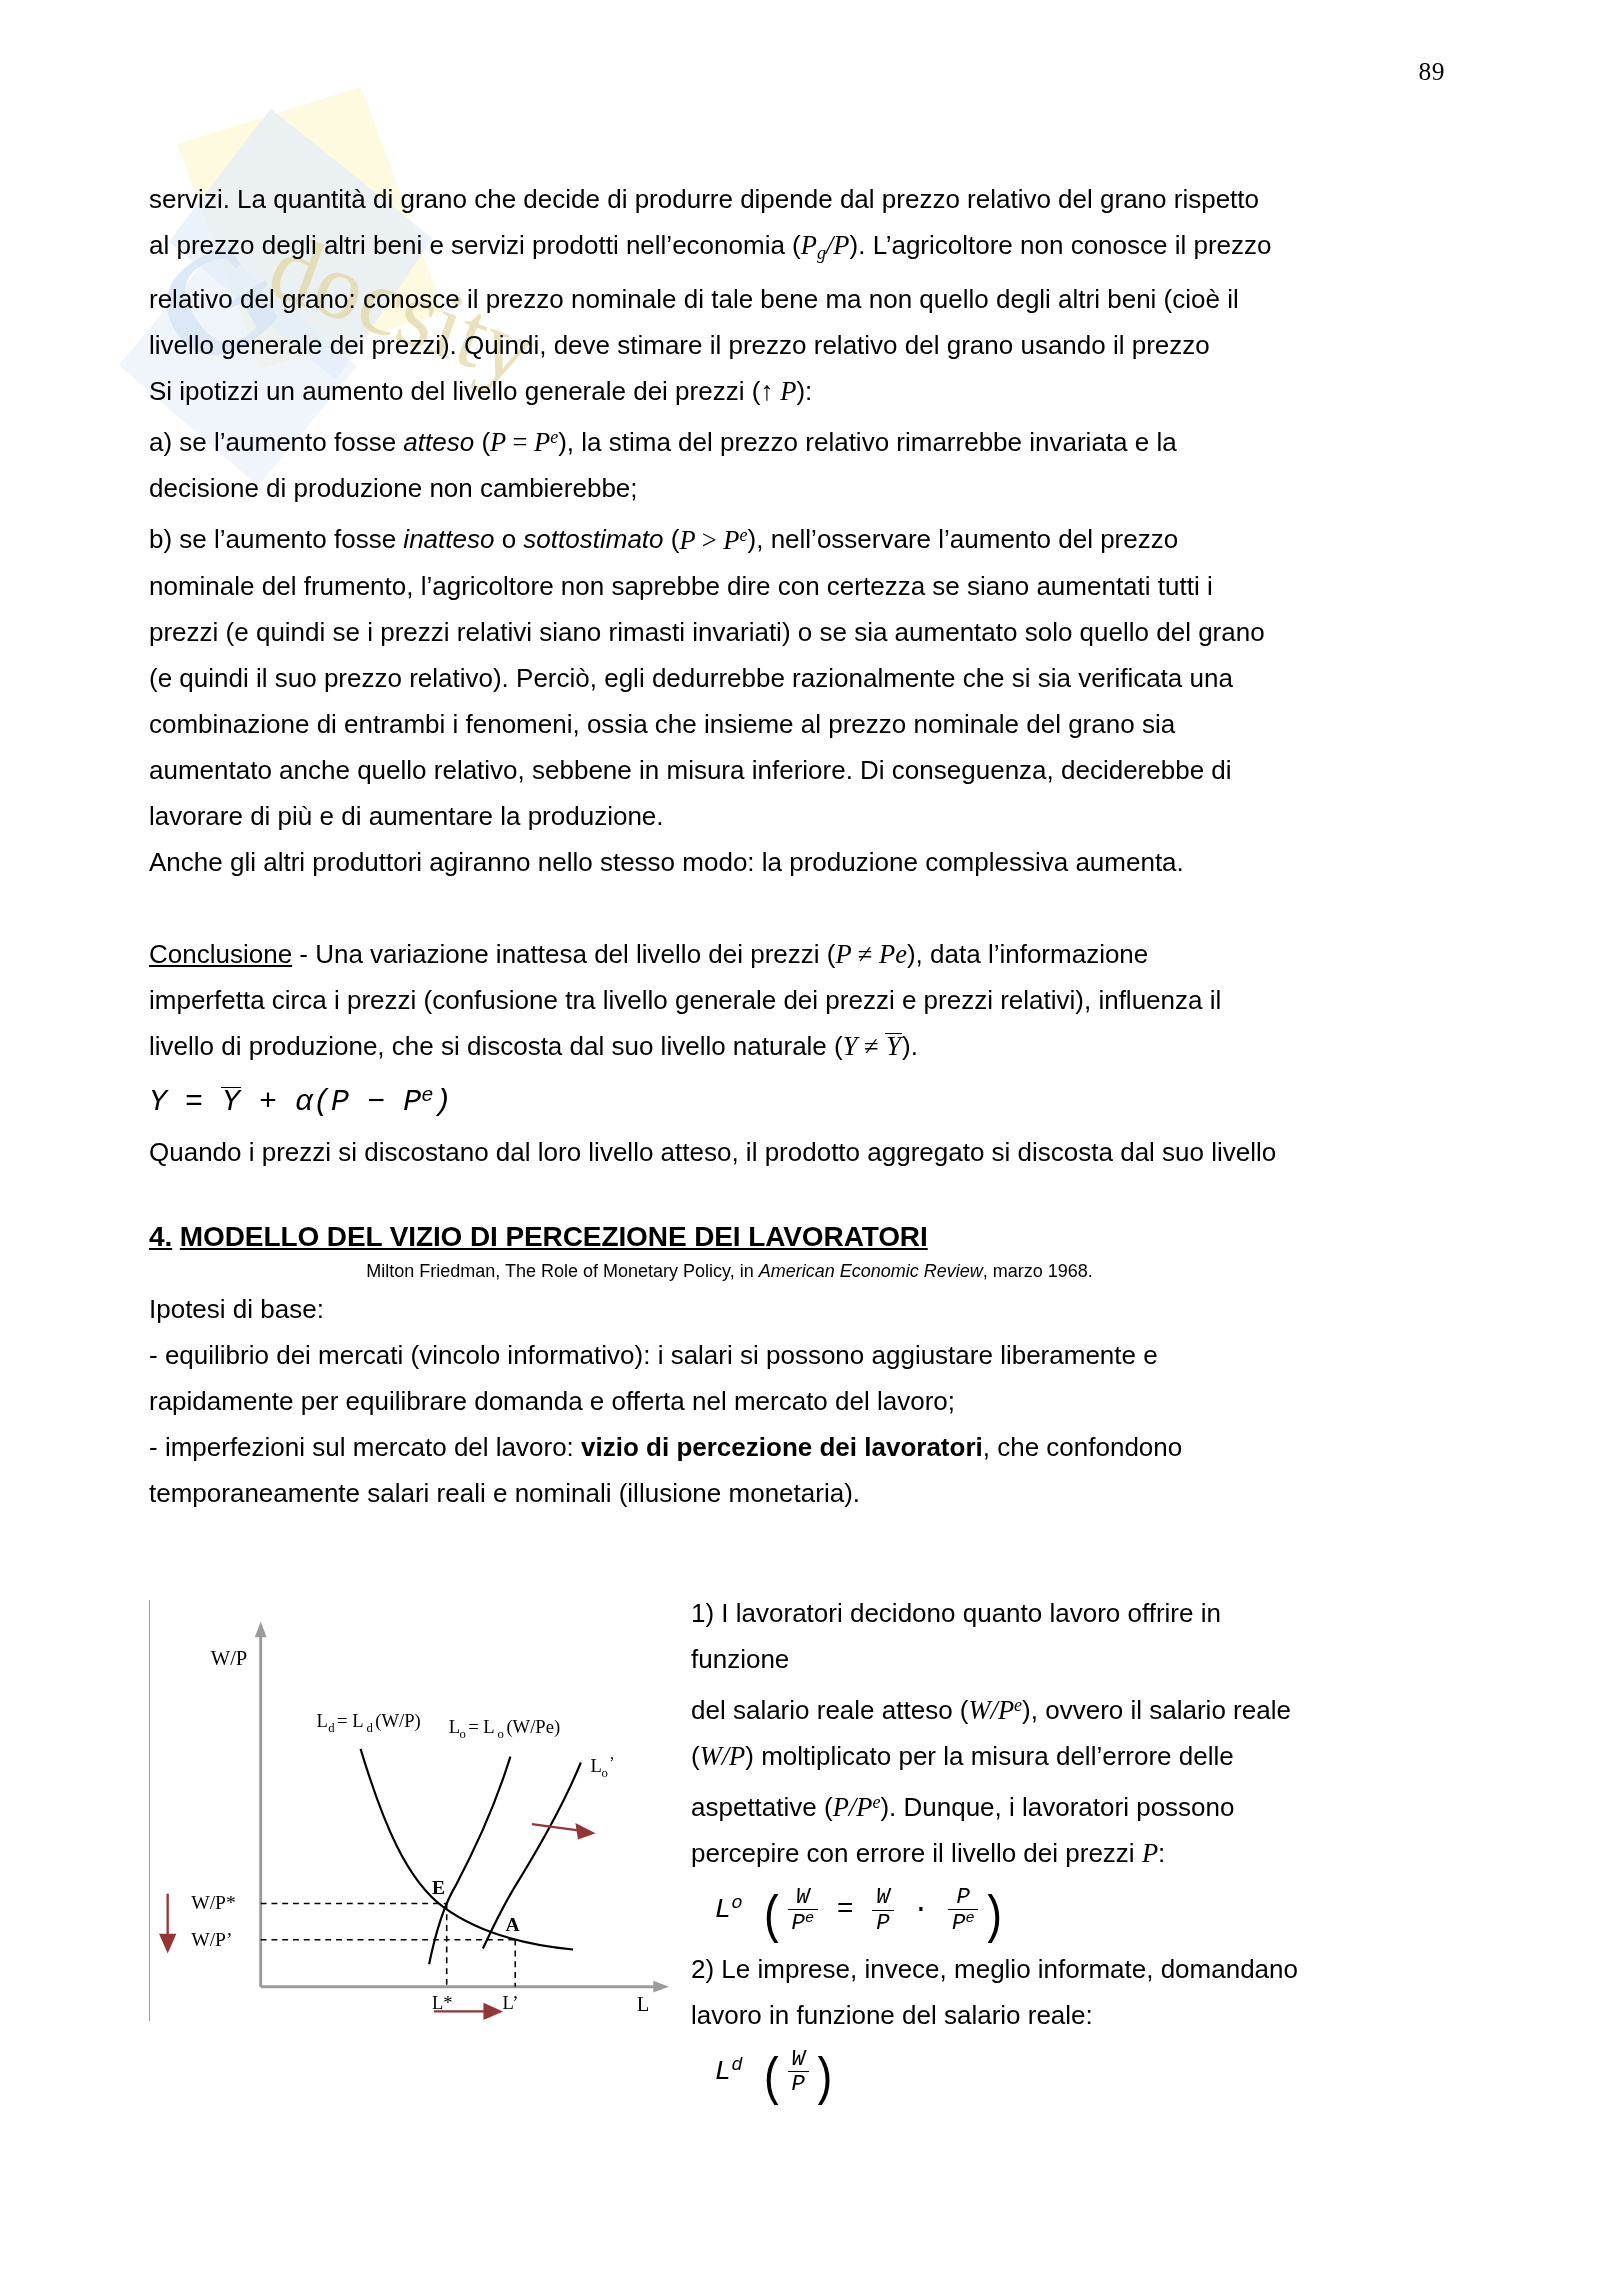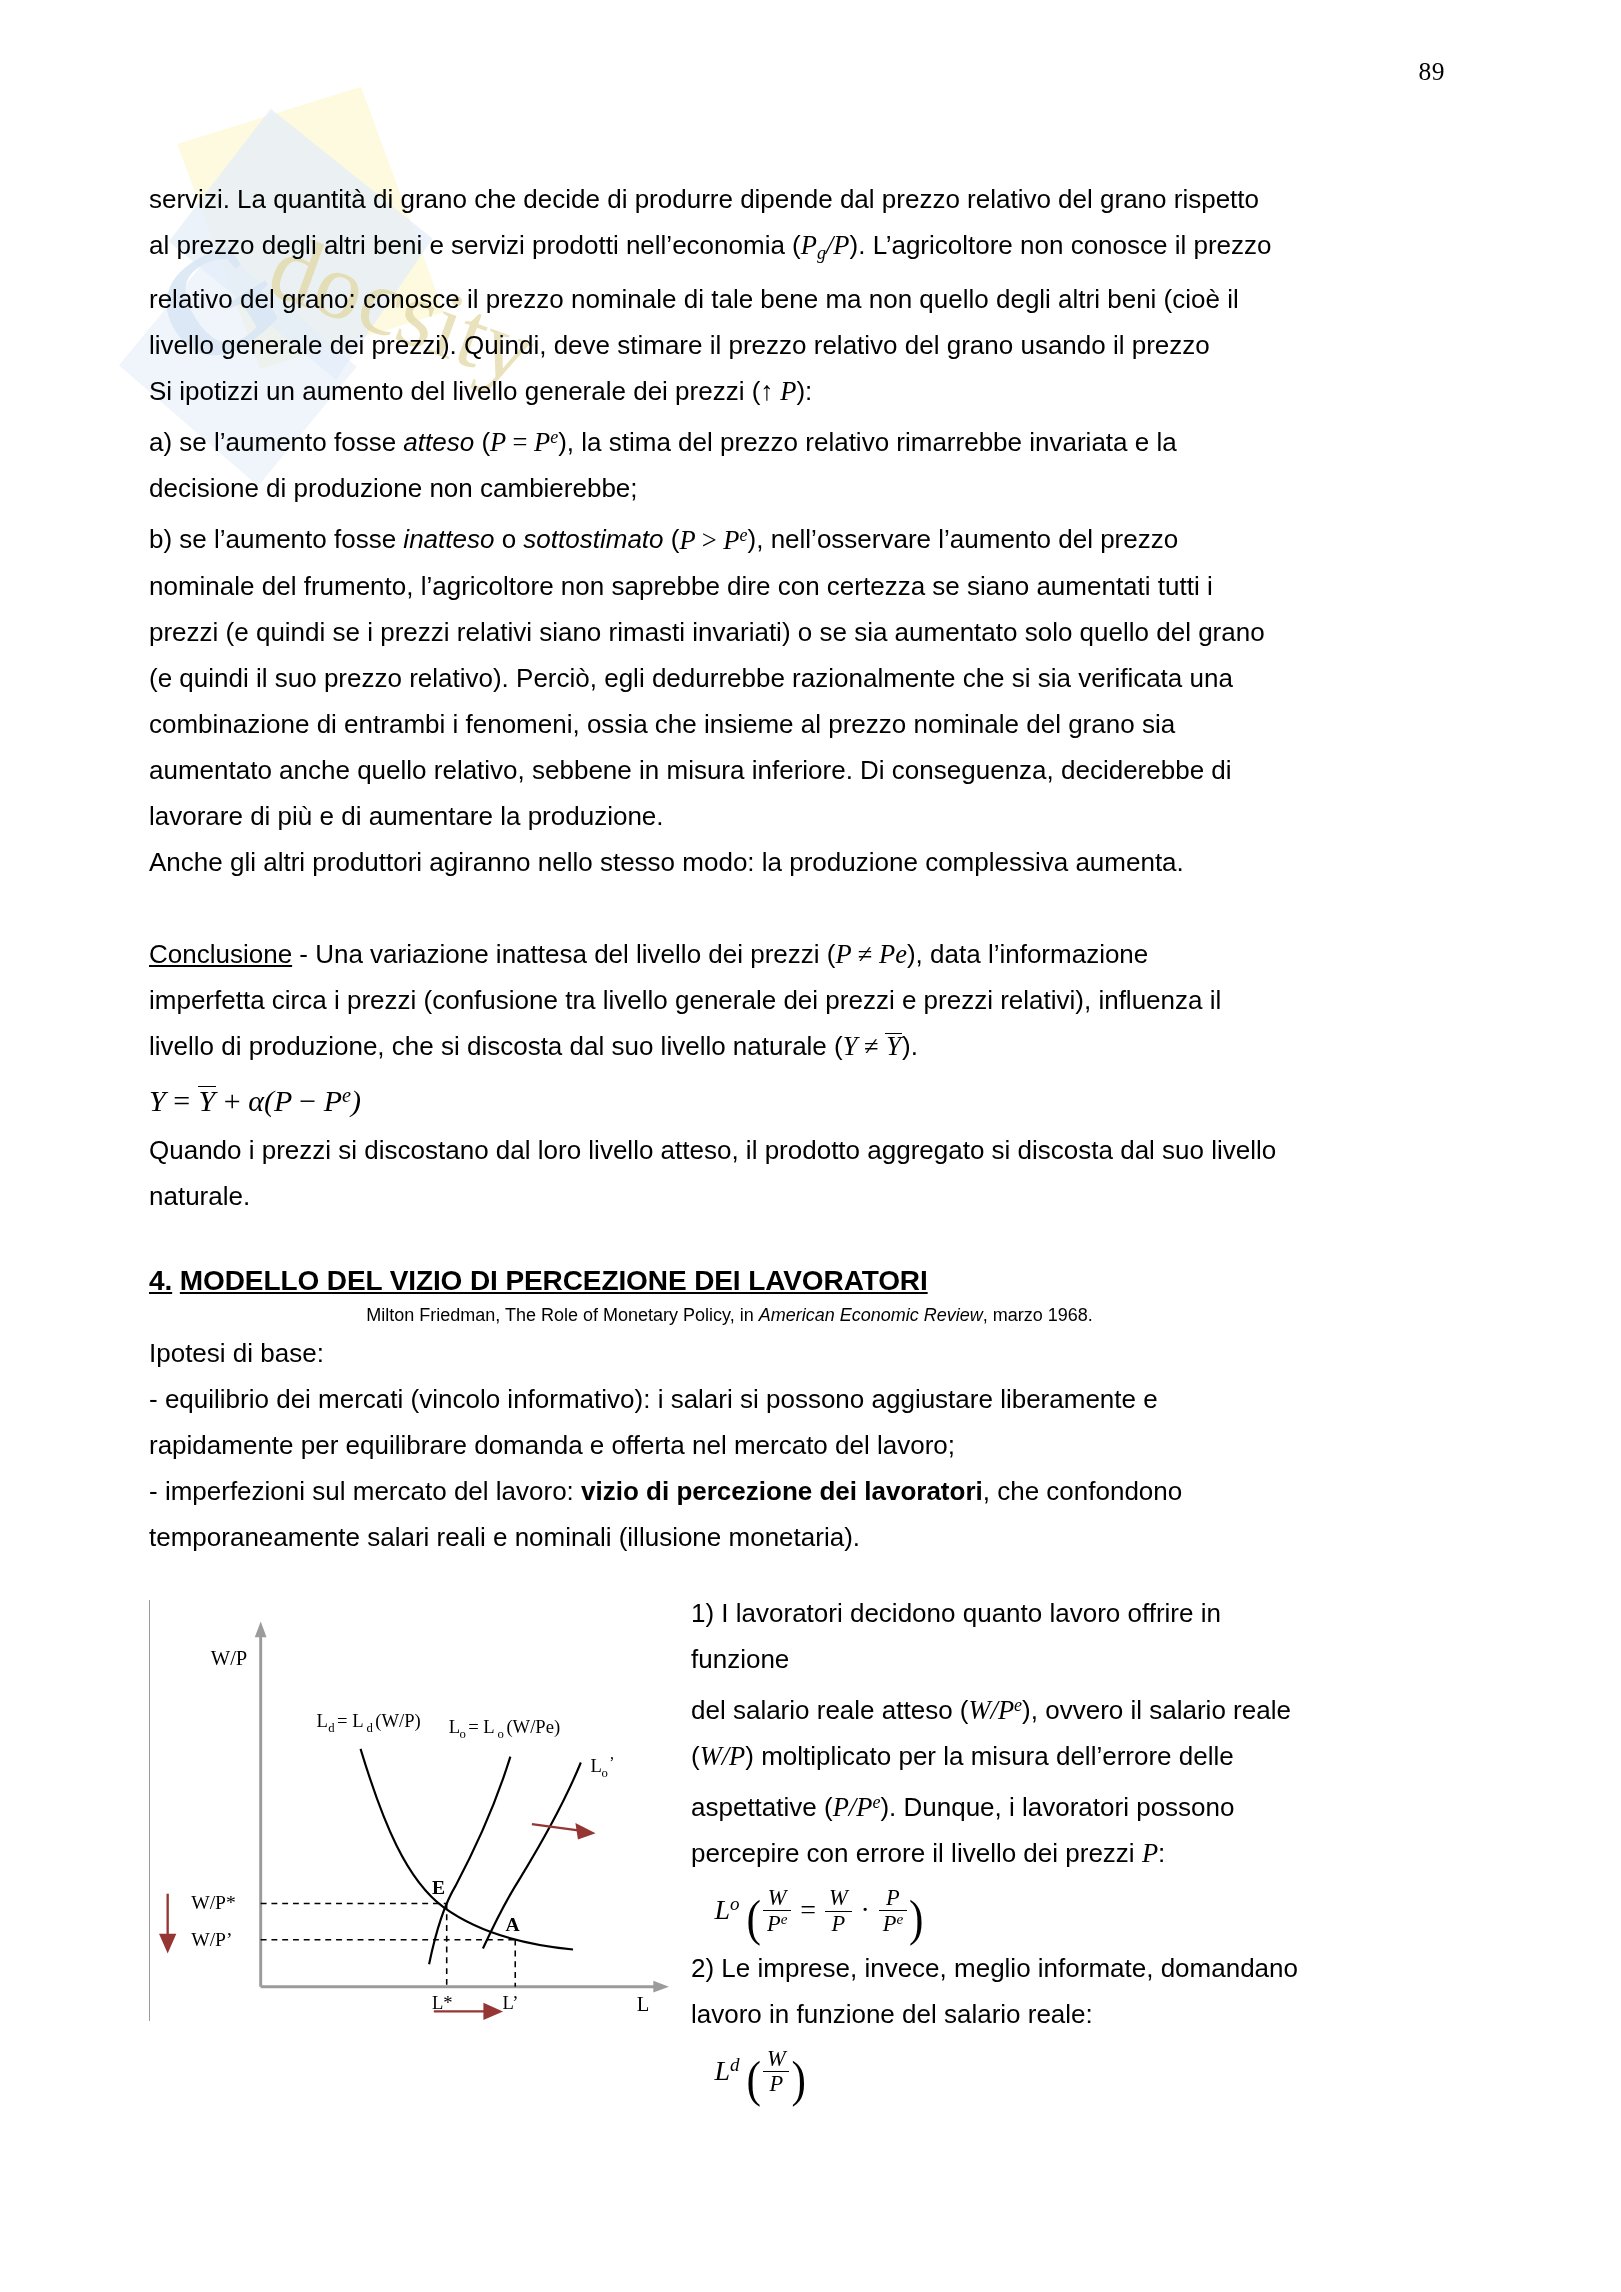--- a/index.html
+++ b/index.html
@@ -58,21 +58,21 @@
     font-style:italic;
     font-size:26.5px;
   }
   .m .up { font-style:normal; }
   .sub { font-size:0.68em; vertical-align:-0.30em; font-style:italic; }
   .sup { font-size:0.68em; vertical-align:0.45em; font-style:italic; }
   .ovl { border-top:1.6px solid #000; display:inline-block; line-height:0.95; padding:0 1px; }
 
   
   .eq {
-    font-family:Liberation Serif, serif;
+    font-family:Liberation Mono, monospace;
     font-style:italic;
     font-size:30px;
     line-height:53px;
     margin:0;
     white-space:nowrap;
   }
 
   
   .frac {
     display:inline-block;
@@ -191,21 +191,20 @@
       <u class="ul">Conclusione</u><span> - </span>Una variazione inattesa del livello dei prezzi (<span class="m">P <span class="up">≠</span> Pe</span>), data l’informazione
     </p>
     <p class="para">imperfetta circa i prezzi (confusione tra livello generale dei prezzi e prezzi relativi), influenza il</p>
     <p class="para">
       livello di produzione, che si discosta dal suo livello naturale (<span class="m">Y <span class="up">≠</span> <span class="ovl">Y</span></span>).
     </p>
     <p class="eq">
       Y <span class="up" style="font-style:normal">=</span> <span class="ovl">Y</span> <span style="font-style:normal">+</span> α(P <span style="font-style:normal">−</span> P<span class="sup">e</span>)
     </p>
     <p class="para">Quando i prezzi si discostano dal loro livello atteso, il prodotto aggregato si discosta dal suo livello</p>
-    <p class="para">naturale.</p>
 
     <div class="gap"></div>
 
     <p class="section-heading">
       <span class="num">4.</span>
       <span class="ttl">MODELLO DEL VIZIO DI PERCEZIONE DEI LAVORATORI</span>
     </p>
     <p class="footnote">
       <span>Milton Friedman, The Role of Monetary Policy, in </span><i class="it">American Economic Review</i><span>, marzo 1968.</span>
     </p>

